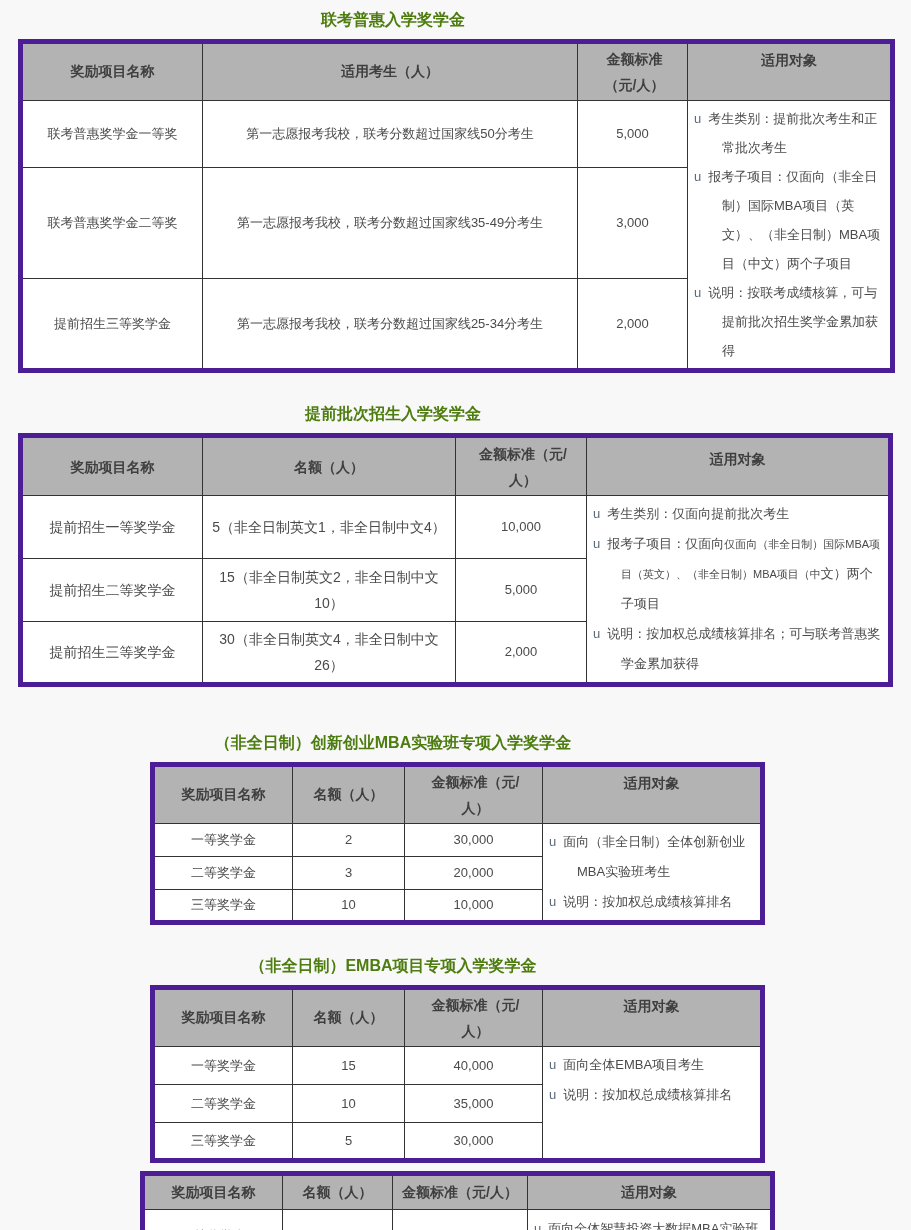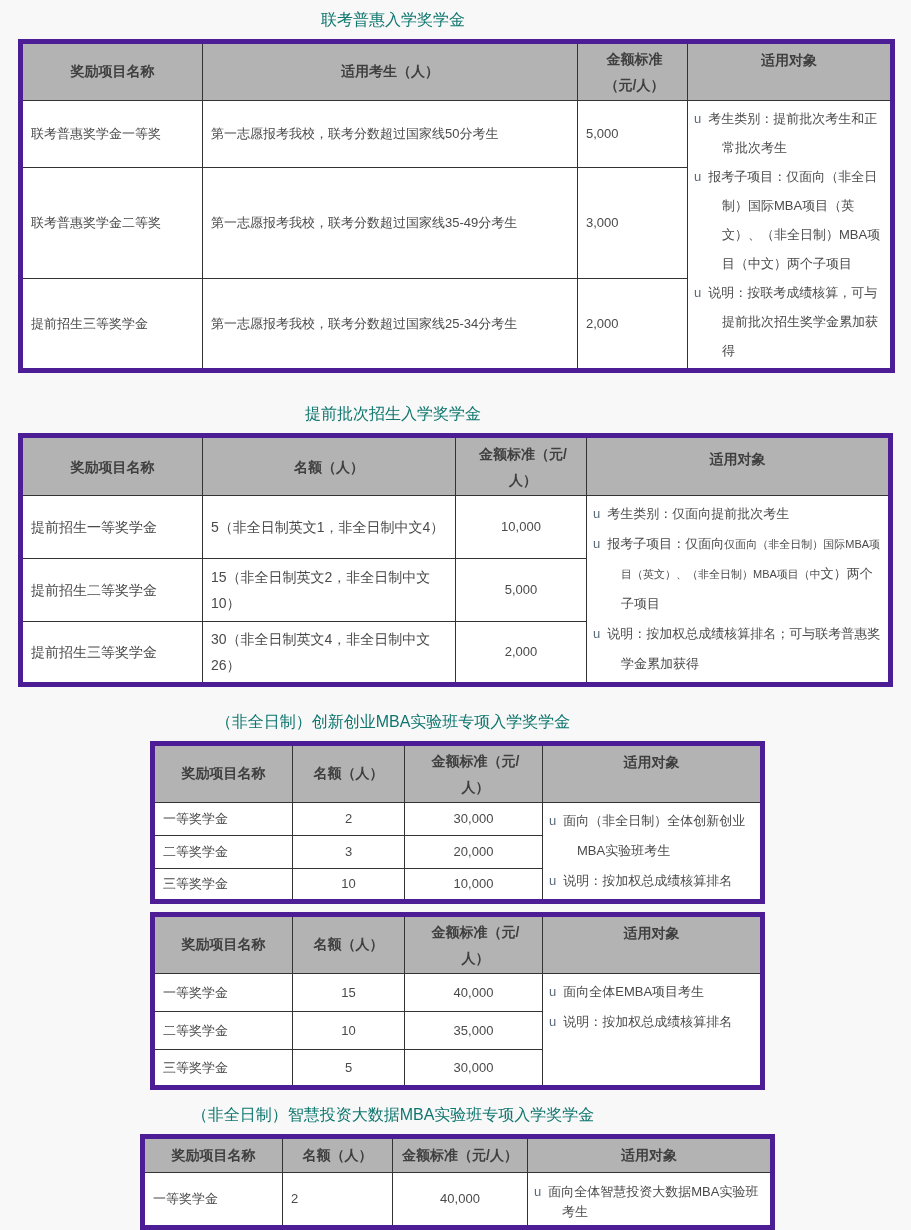--- a/index.html
+++ b/index.html
@@ -4,41 +4,41 @@
 <style>
   html,body{margin:0;padding:0;}
   body{
     background:#f8f8f8;
     font-family:"Liberation Sans","DejaVu Sans",sans-serif;
     color:#4a4a4a;
   }
   .page{width:911px;height:1230px;background:#f8f8f8;overflow:hidden;}
 
   .tbl-title{
-    width:786px;text-align:center;font-weight:normal;font-size:16px;
-    color:#0f766e;line-height:22px;
+    width:786px;text-align:center;font-weight:bold;font-size:16px;
+    color:#4d7c0f;line-height:22px;
   }
   .t1-title{padding-top:9px;}
   .t2-title{margin-top:30px;}
-  .t3-title{margin-top:24px;}
+  .t3-title{margin-top:45px;}
   .t4-title{margin-top:30px;}
   .t5-title{margin-top:14px;}
 
   table{border-collapse:collapse;table-layout:fixed;background:#fff;
         border:5px solid #4c1d95;margin-top:8px;}
   td,th{border:1px solid #333;overflow:hidden;}
   th{
     background:#b3b3b3;color:#3f3f3f;font-size:14px;font-weight:bold;
     text-align:center;vertical-align:middle;padding:2px 4px;
   }
   th.top{vertical-align:top;padding-top:8px;}
   .prewrap{white-space:pre-line;line-height:26px;padding-left:8px;}
 
   td{font-size:13px;vertical-align:middle;padding:2px 8px;line-height:26px;}
-  td.left{text-align:left;}
+  td.left{text-align:center;}
   td.center{text-align:center;}
   .notes{
     vertical-align:top;padding:3px 4px 3px 6px;line-height:29px;font-size:13px;
   }
   .notes .note{padding-left:28px;text-indent:-28px;}
   .bullet{color:#5a6a7a;margin-right:7px;font-size:13px;}
   .small{font-size:11px;}
 
   .tbl1{margin-left:18px;width:872px;}
   .tbl2{margin-left:18px;width:870px;}
@@ -171,20 +171,21 @@
         <td class="center">20,000</td>
       </tr>
       <tr style="height:30px">
         <td class="left">三等奖学金</td>
         <td class="center">10</td>
         <td class="center">10,000</td>
       </tr>
     </tbody>
   </table>
 
+  <div class="tbl-title t4-title">（非全日制）EMBA项目专项入学奖学金</div>
   <table class="tbl4">
     <colgroup>
         <col style="width:140px">
         <col style="width:112px">
         <col style="width:138px">
         <col style="width:220px">
       </colgroup>
     <thead>
       <tr style="height:58px">
         <th>奖励项目名称</th>
@@ -210,21 +211,20 @@
         <td class="center">35,000</td>
       </tr>
       <tr style="height:38px">
         <td class="left">三等奖学金</td>
         <td class="center">5</td>
         <td class="center">30,000</td>
       </tr>
     </tbody>
   </table>
 
-  <div class="tbl-title t5-title">（非全日制）智慧投资大数据MBA实验班专项入学奖学金</div>
   <table class="tbl5">
     <colgroup>
         <col style="width:140px">
         <col style="width:110px">
         <col style="width:135px">
         <col style="width:245px">
       </colgroup>
     <thead>
       <tr style="height:36px">
         <th>奖励项目名称</th>

